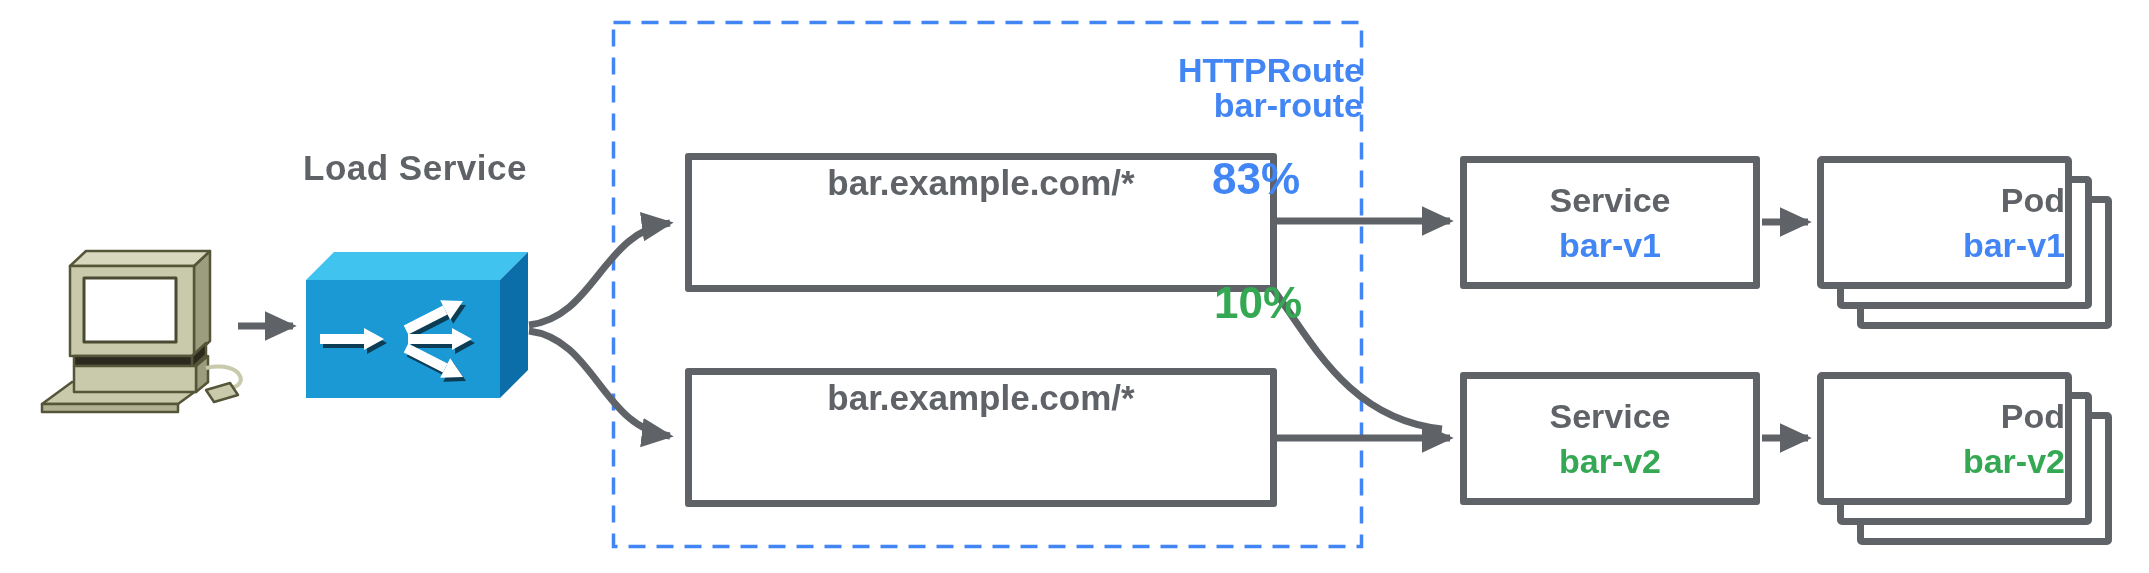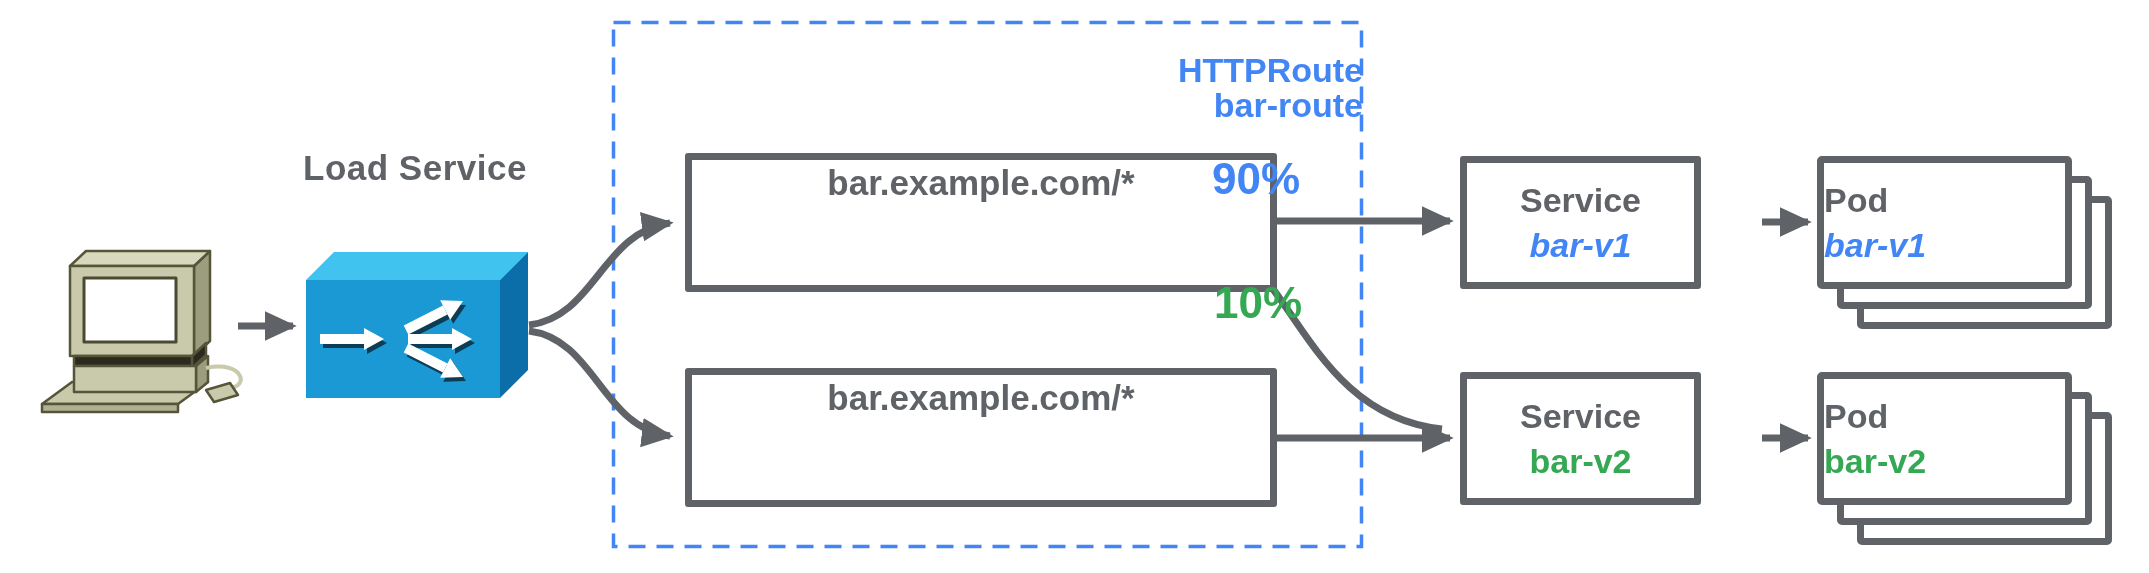--- a/index.html
+++ b/index.html
@@ -14,37 +14,37 @@
   .ht-title div{margin-bottom:0px;line-height:35px;}
   .rule-box{left:685px;width:592px;height:139px;background:#fff;
             border:7px solid var(--gray,#5F6368);border-radius:3px;
             display:flex;flex-direction:column;align-items:center;justify-content:flex-start;
             font-size:35px;font-weight:700;color:var(--gray,#5F6368);line-height:46px;}
   .rule-1{top:153px;}
   .rule-2{top:368px;}
   .pct{font-size:44px;font-weight:700;text-align:center;width:120px;}
   .pct-90{left:1196px;top:154px;color:var(--blue,#4285F4);}
   .pct-10{left:1198px;top:278px;color:var(--green,#34A853);}
-  .svc-box{left:1460px;width:241px;height:133px;background:#fff;
+  .svc-box{left:1460px;width:300px;height:133px;background:#fff;
            border:7px solid var(--gray,#5F6368);border-radius:3px;
            display:flex;flex-direction:column;align-items:center;justify-content:center;
            font-size:34px;font-weight:700;line-height:45px;}
   .svc-1{top:156px;}
   .svc-2{top:372px;}
   .kind{color:var(--gray,#5F6368);}
-  .name-blue{color:var(--blue,#4285F4);font-style:italic;}
+  .name-blue{color:var(--blue,#4285F4);}
   .name-green{color:var(--green,#34A853);}
   .pod-stack{width:296px;height:174px;}
   .pod-1{left:1817px;top:156px;}
   .pod-2{left:1817px;top:372px;}
   .pod-card{position:absolute;width:255px;height:133px;background:#fff;
             border:7px solid var(--gray,#5F6368);border-radius:5px;box-sizing:border-box;}
   .pod-card.b2{left:40px;top:40px;}
   .pod-card.b1{left:20px;top:20px;}
-  .pod-card.front{left:0;top:0;display:flex;flex-direction:column;align-items:flex-start;justify-content:center;
+  .pod-card.front{left:0;top:0;display:flex;flex-direction:column;align-items:flex-end;justify-content:center;
                   font-size:34px;font-weight:700;line-height:45px;}
 </style>
 </head>
 <body>
 
 <div class="stage">
 
   <svg class="layer" width="2149" height="573" viewBox="0 0 2149 573">
     <defs>
       <marker id="ah" viewBox="0 0 26 24" markerUnits="userSpaceOnUse" markerWidth="32" markerHeight="30" refX="23" refY="12" orient="auto">
@@ -131,21 +131,21 @@
   </div>
 
   <div class="abs rule-box rule-1">
     <div>bar.example.com/*</div>
   </div>
 
   <div class="abs rule-box rule-2">
     <div>bar.example.com/*</div>
   </div>
 
-  <div class="abs pct pct-90">90%</div>
+  <div class="abs pct pct-90">83%</div>
   <div class="abs pct pct-10">10%</div>
 
   <div class="abs svc-box svc-1">
     <div class="kind">Service</div>
     <div class="name-blue">bar-v1</div>
   </div>
 
   <div class="abs svc-box svc-2">
     <div class="kind">Service</div>
     <div class="name-green">bar-v2</div>

